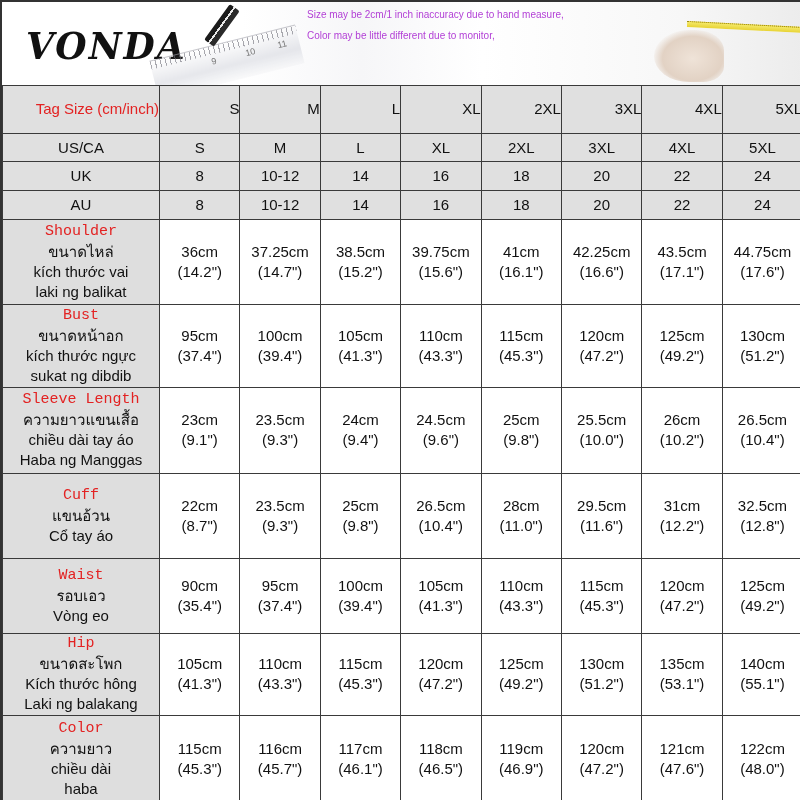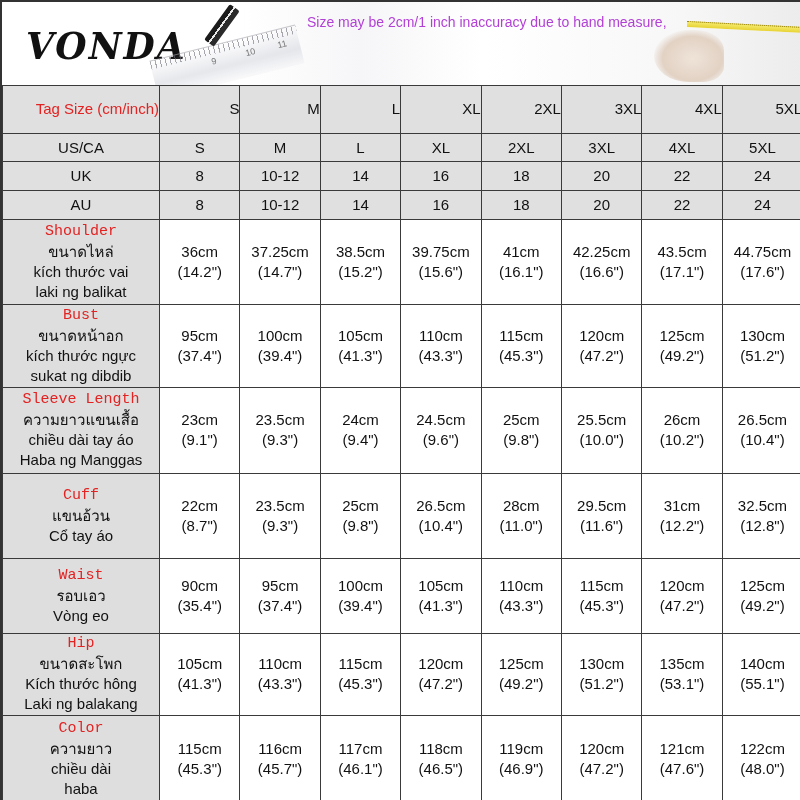--- a/index.html
+++ b/index.html
@@ -34,22 +34,22 @@
       background: repeating-linear-gradient(90deg, rgba(110,110,120,0.6) 0 1px, transparent 1px 5px);
     }
     .ruler-num { position: absolute; font-size: 9px; color: #777; top: 10px; }
     .pencil {
       position: absolute; left: 228px; top: 2px; width: 12px; height: 44px;
       transform: rotate(36deg); transform-origin: top left;
       background: linear-gradient(90deg, #1b1b1b 0 40%, #e8e8e8 40% 55%, #2a2a2a 55% 100%);
       border-radius: 2px;
     }
     .notes {
-      position: absolute; left: 305px; top: 10px;
-      color: #b23fd6; font-size: 14px; line-height: 21px;
+      position: absolute; left: 305px; top: 2px;
+      color: #b23fd6; font-size: 10px; line-height: 21px;
     }
     .hand {
       position: absolute; left: 652px; top: 28px; width: 70px; height: 52px;
       background: radial-gradient(ellipse at 55% 55%, #efe3d8 0%, #e2d2c4 55%, rgba(240,236,232,0) 75%);
       border-radius: 50% 40% 30% 50%;
     }
     .tape {
       position: absolute; left: 685px; top: 22px; width: 118px; height: 6px;
       background: linear-gradient(180deg, #f4e96a 0%, #e7d233 100%);
       transform: rotate(3deg);
@@ -87,20 +87,21 @@
     <div class="logo">VONDA</div>
     <div class="ruler">
       <div class="ruler-ticks"></div>
       <span class="ruler-num" style="left:60px">9</span>
       <span class="ruler-num" style="left:95px">10</span>
       <span class="ruler-num" style="left:128px">11</span>
     </div>
     <div class="pencil"></div>
     <div class="notes">
       <div>Size may be 2cm/1 inch inaccuracy due to hand measure,</div>
+      <div>Color may be little different due to monitor,</div>
     </div>
     <div class="hand"></div>
     <div class="tape"></div>
   </div>
 
   <table class="size">
     <colgroup>
       <col class="c0">
         <col class="cx">
         <col class="cx">

